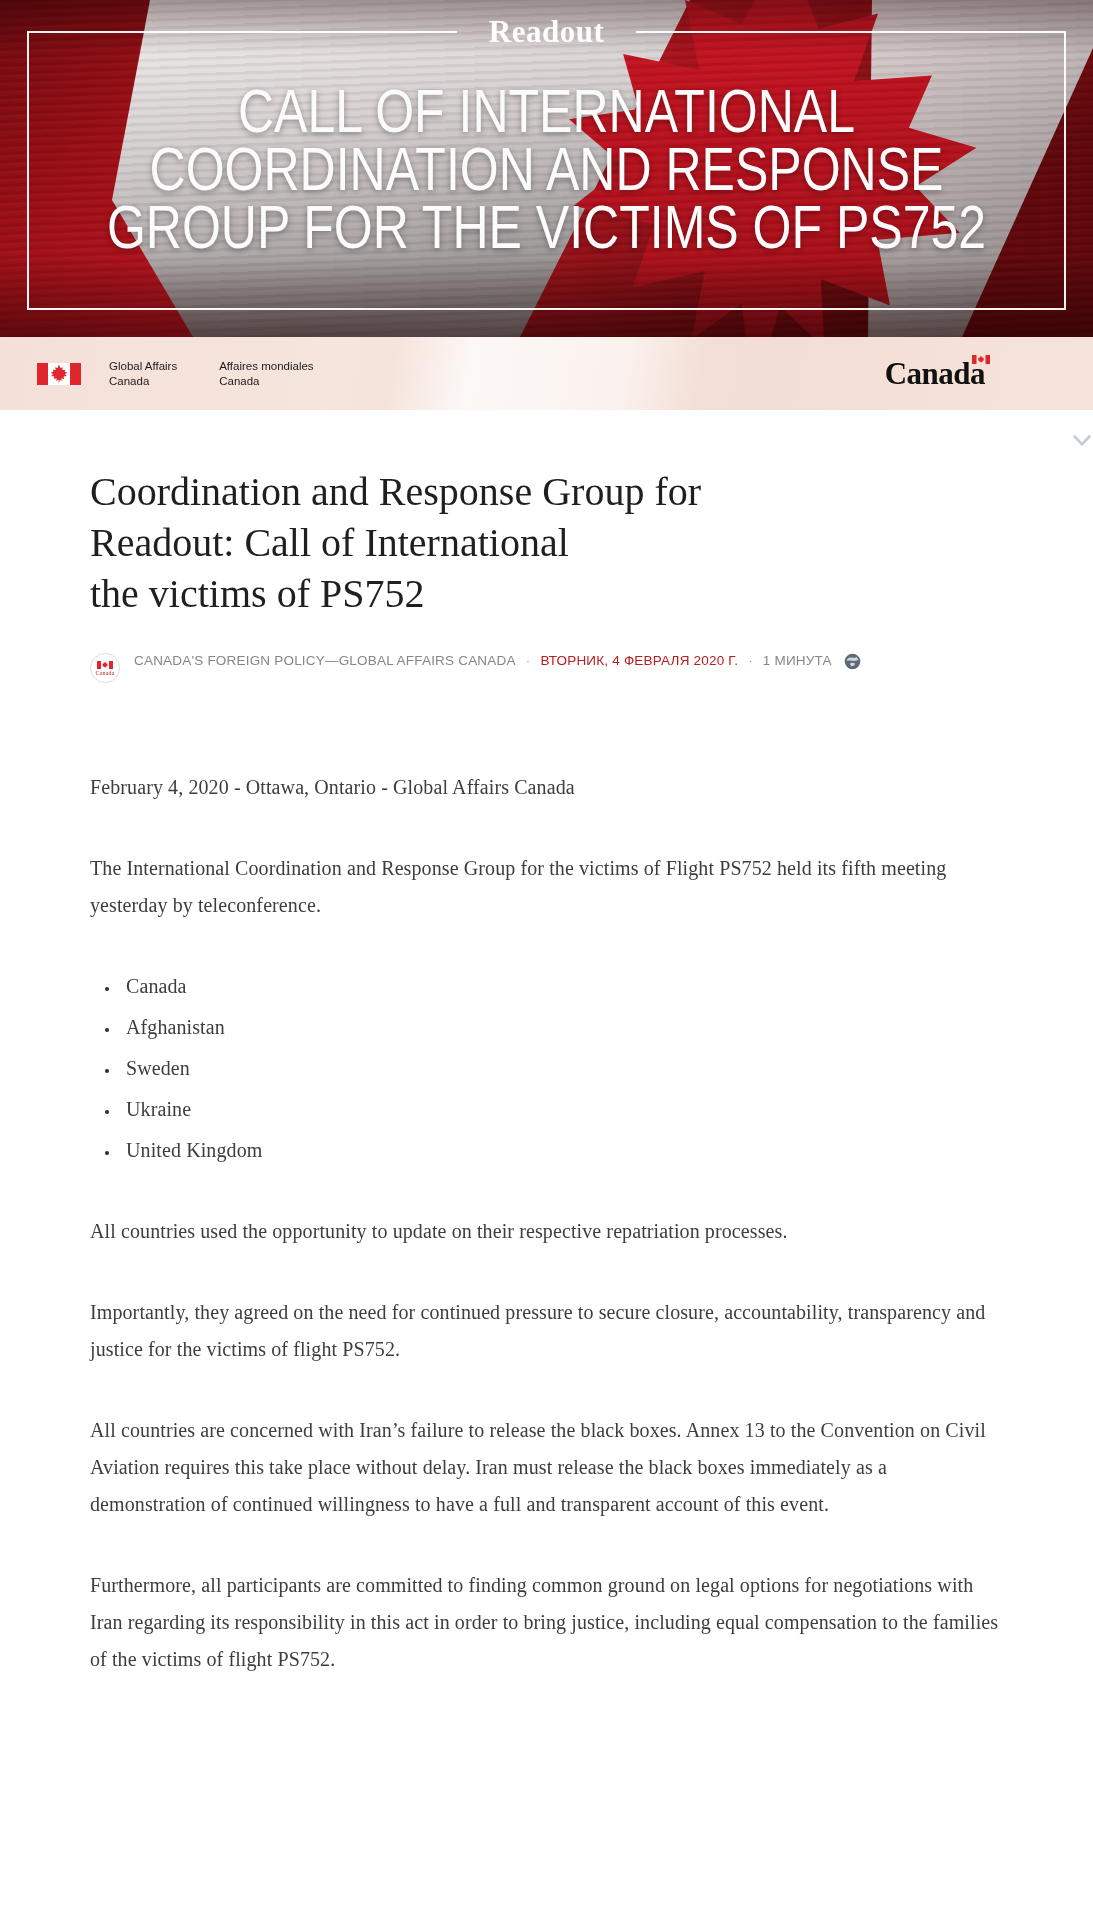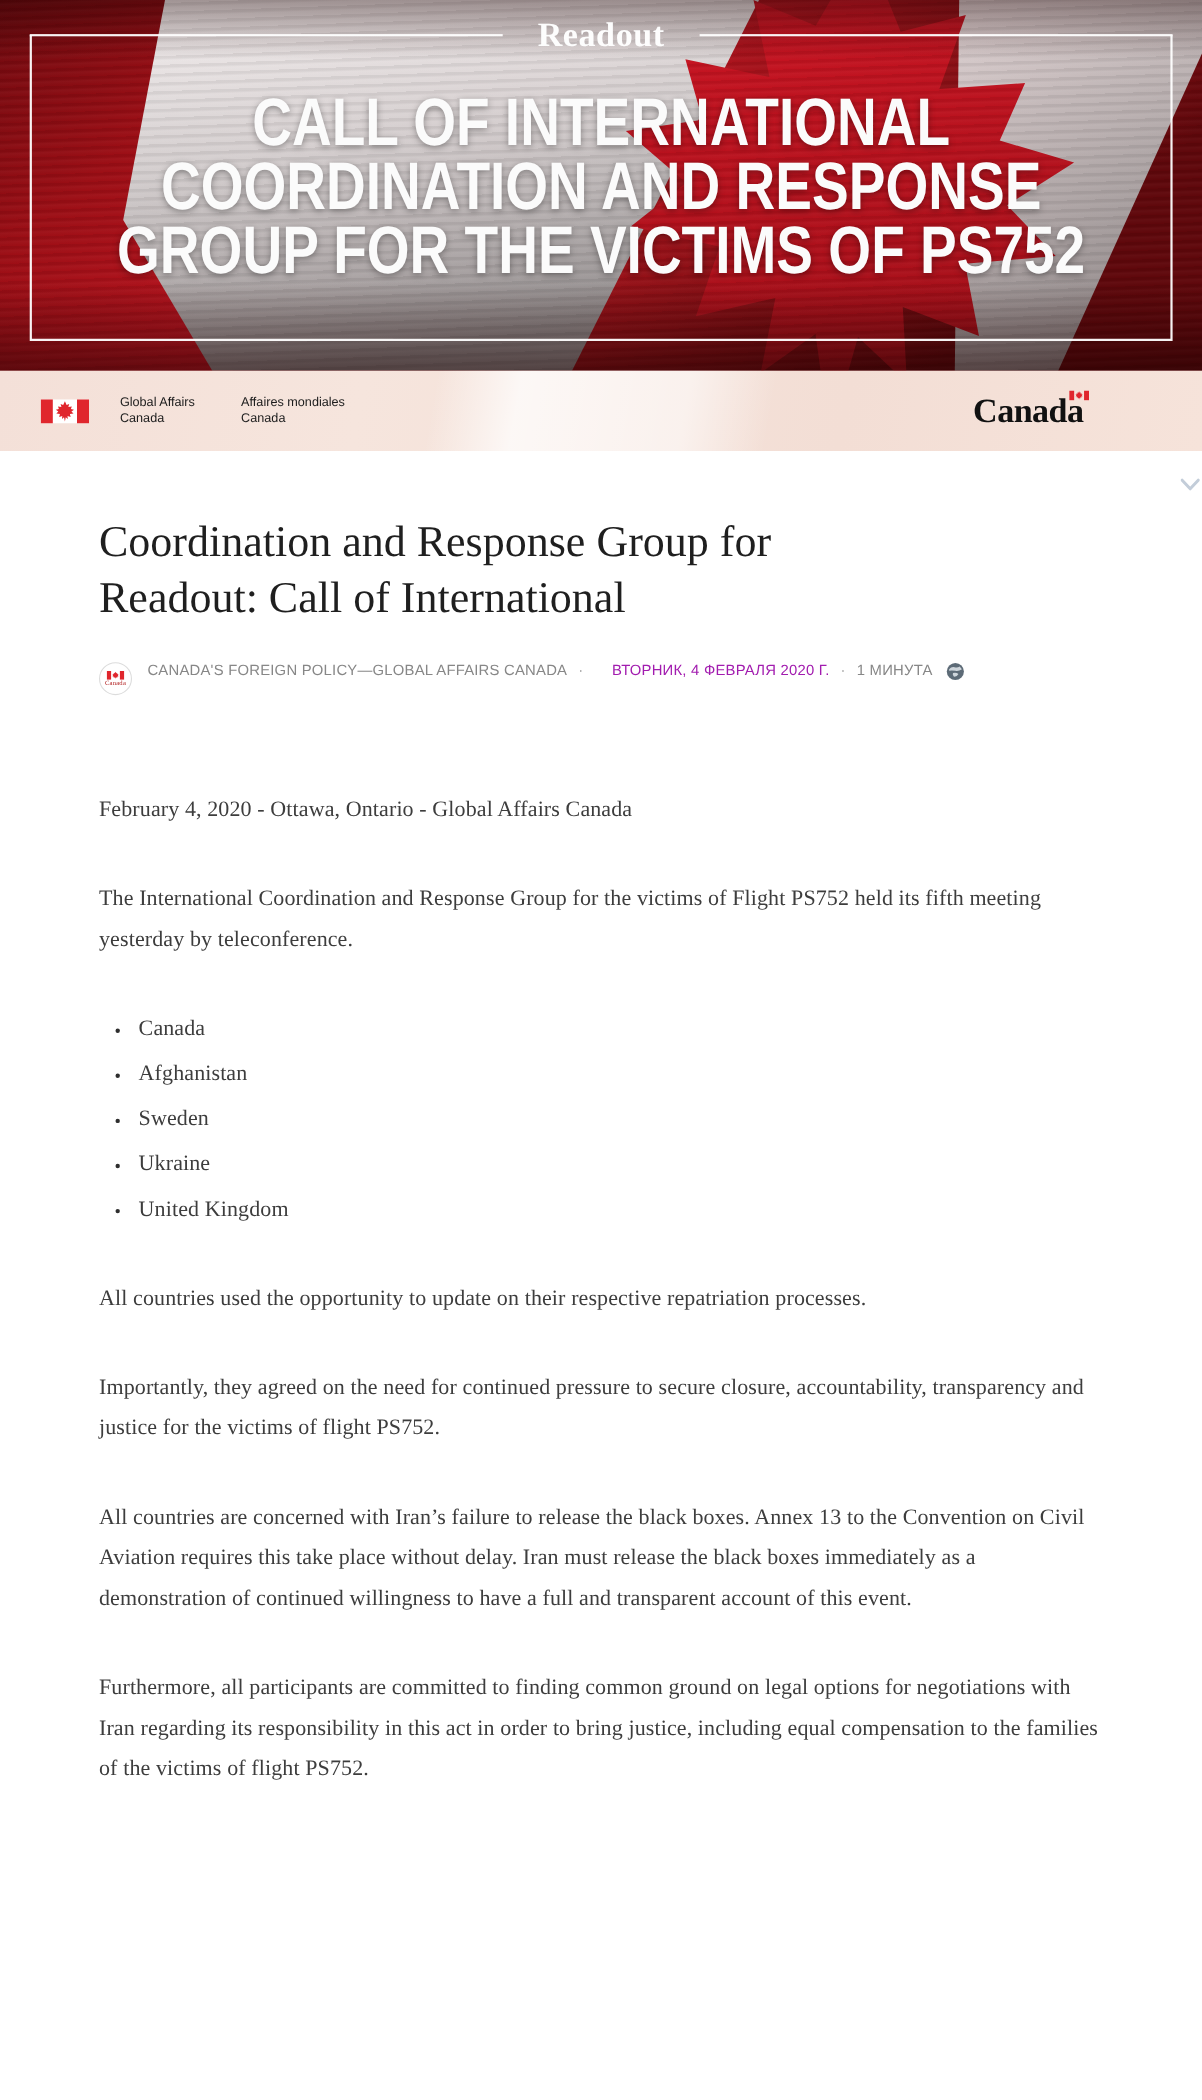--- a/index.html
+++ b/index.html
@@ -33,21 +33,21 @@
     display:flex; align-items:center; gap:32px;
   }
   .hero-kicker .rule { flex:1; height:2px; background:rgba(255,255,255,.95); }
   .kicker-text {
     font-family:"Liberation Serif", serif; font-weight:700; font-size:31px;
     color:#fdfdfd; letter-spacing:.5px; white-space:nowrap;
   }
   .hero-title {
     position:absolute; left:0; right:0; top:82px; z-index:3;
     text-align:center; color:#fbfbfb;
-    font-family:"Liberation Sans", sans-serif; font-weight:700;
+    font-family:"Liberation Sans", sans-serif; font-weight:400;
     font-size:61px; line-height:58px; letter-spacing:0;
     text-shadow:0 2px 7px rgba(0,0,0,.35);
   }
   .hero-title span { display:block; transform:scaleX(.82); transform-origin:50% 50%; white-space:nowrap; }
 
   
   .gov-bar {
     position:relative; width:100%; height:73px;
     background:
       linear-gradient(100deg, rgba(255,255,255,0) 0%, rgba(255,255,255,0) 36%, rgba(255,255,255,.75) 43%, rgba(255,255,255,.55) 57%, rgba(255,255,255,0) 64%, rgba(255,255,255,0) 100%),
@@ -81,21 +81,21 @@
     color:#878787; white-space:nowrap;
   }
   .avatar {
     width:30px; height:30px; border-radius:50%; border:1px solid #dcdcdc; background:#fff;
     display:flex; flex-direction:column; align-items:center; justify-content:center; gap:1px;
     overflow:hidden; flex:0 0 auto; cursor:pointer; margin-right:4px;
   }
   .avatar-label { font-family:"Liberation Serif", serif; font-size:6px; color:#b32424; line-height:1; }
   .byline a { text-decoration:none; cursor:pointer; }
   .byline .source { color:#878787; }
-  .byline .date { color:#a21caf;margin-left:16px; }
+  .byline .date { color:#b91c1c; }
   .byline .dot { color:#9a9a9a; }
   .globe { width:17px; height:17px; display:block; margin-left:2px; cursor:pointer; }
 
   .article-body { margin-top:86px; }
   .article-body p {
     font-family:"Liberation Serif", serif; font-size:20px; line-height:1.85;
     color:#3d3d3d; margin:0 0 44px 0; max-width:915px; letter-spacing:.1px;
   }
   .article-body ul { margin:0 0 44px 8px; padding-left:22px; max-width:880px; }
   .article-body li {
@@ -190,20 +190,21 @@
   <main>
     <span class="chevron">
       <svg viewBox="0 0 16 11" width="18" height="14" aria-hidden="true">
         <polyline points="1.5,1.5 8,8.5 14.5,1.5" fill="none" stroke="#c3cdd9" stroke-width="2.4" stroke-linecap="round" stroke-linejoin="round"></polyline>
       </svg>
     </span>
 
     <h2 class="article-title">
       <span>Coordination and Response Group for</span>
       <span>Readout: Call of International</span>
+      <span>the victims of PS752</span>
     </h2>
 
     <div class="byline">
       <span class="avatar">
         <svg width="16" height="8" viewBox="0 0 48 24" aria-hidden="true">
           <rect x="0" y="0" width="48" height="24" fill="#ffffff"></rect>
           <rect x="0" y="0" width="12" height="24" fill="#e0262d"></rect>
           <rect x="36" y="0" width="12" height="24" fill="#e0262d"></rect>
           <g transform="translate(24,12) scale(0.095)">
             <path fill="#e0262d" d="M 0,-105 L 18,-68 45,-77 36,-45 72,-50 63,-25 95,-18 68,2 90,22 52,28 60,58 27,48 31,80 9,62 0,105 -9,62 -31,80 -27,48 -60,58 -52,28 -90,22 -68,2 -95,-18 -63,-25 -72,-50 -36,-45 -45,-77 -18,-68 Z"></path>

